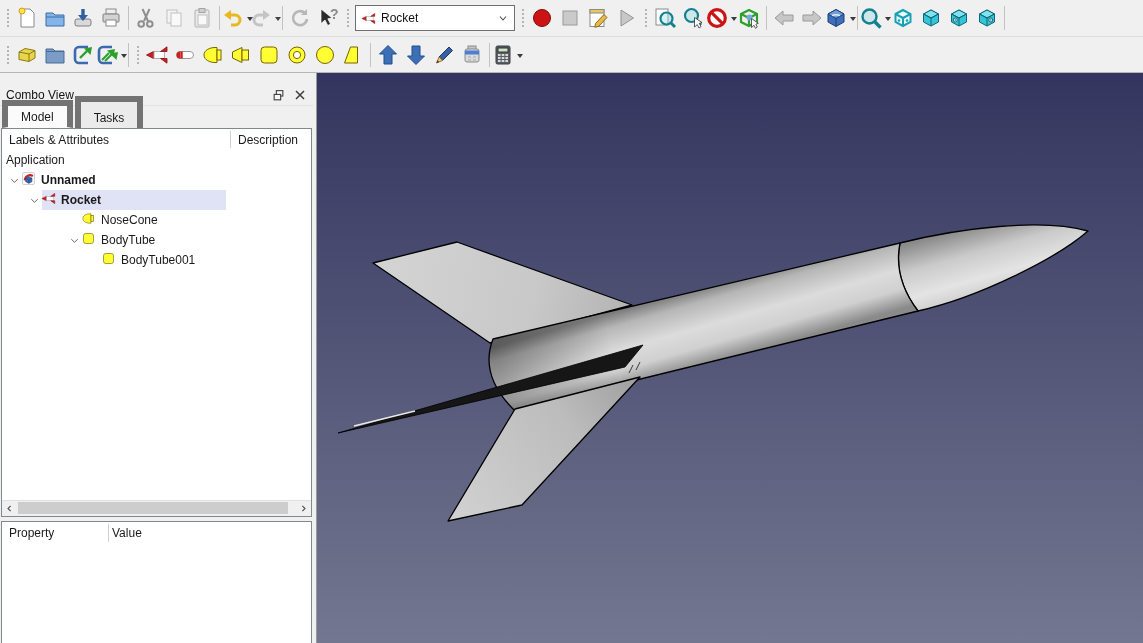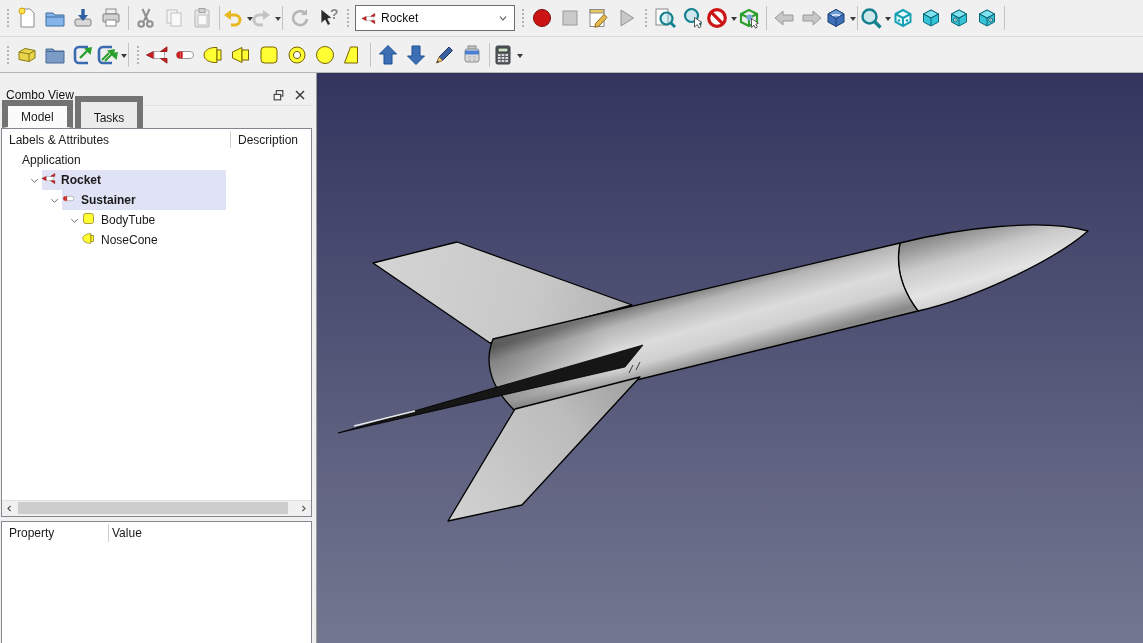--- a/index.html
+++ b/index.html
@@ -509,77 +509,86 @@
       <div class="tab inactive">Tasks</div>
     </div>
 
     <div id="tree-box">
       <div id="tree-header">
         <span class="hcol1">Labels &amp; Attributes</span>
         <span class="hcol2">Description</span>
       </div>
       <div id="tree-rows">
           <div class="tree-row">
-            <span class="tr-lab" style="margin-left:20px">Application</span>
+            <span class="tr-lab" style="margin-left:4px">Application</span>
+          </div>
+          <div class="tree-row">
+            <span class="tr-chev" style="margin-left:5px">
+              <svg width="11" height="11" viewBox="0 0 24 24">
+                <path d="M5 9 l7 7 7 -7" fill="none" stroke="#5a5a5a" stroke-width="2"></path>
+              </svg>
+            </span>
+            <span class="tr-ic"><span class="icon">
+                <svg width="15" height="15" viewBox="0 0 24 24">
+                  <rect x="2.5" y="2.5" width="19" height="19" rx="2" fill="#fff" stroke="#b0b0b0"></rect>
+                  <path d="M6 15 a8.5 8.5 0 0 1 13 -7" fill="none" stroke="#cc2222" stroke-width="3.4"></path>
+                  <path d="M7.5 11.5 l5 -2.5 5 2.5 v5.5 l-5 2.5 -5 -2.5 z" fill="#3f6fb8" stroke="#1d3f78"></path>
+                  <path d="M7.5 11.5 l5 2.5 5 -2.5 M12.5 14 v6" fill="none" stroke="#1d3f78"></path>
+                </svg>
+              </span></span>
+            <span class="tr-lab b">Unnamed</span>
           </div>
           <div class="tree-row">
             <div class="tree-sel" style="left:40px;width:184px;"></div>
             <span class="tr-chev" style="margin-left:25px">
               <svg width="11" height="11" viewBox="0 0 24 24">
                 <path d="M5 9 l7 7 7 -7" fill="none" stroke="#5a5a5a" stroke-width="2"></path>
               </svg>
             </span>
             <span class="tr-ic"><span class="icon">
                 <svg width="15" height="15" viewBox="0 0 24 24">
                   <path d="M1.5 12 L9 8.3 L9 15.7 Z" fill="#cc1f1f" stroke="#8a0f0f" stroke-width="0.8"></path>
                   <rect x="9" y="8.5" width="10.5" height="7" fill="#fff" stroke="#b0b0b0"></rect>
                   <path d="M15.5 8.5 L22 3.8 L22 8.5 Z" fill="#cc1f1f" stroke="#8a0f0f" stroke-width="0.8"></path>
                   <path d="M15.5 15.5 L22 20.2 L22 15.5 Z" fill="#cc1f1f" stroke="#8a0f0f" stroke-width="0.8"></path>
                 </svg>
               </span></span>
             <span class="tr-lab b">Rocket</span>
           </div>
           <div class="tree-row">
-            <div class="tree-sel" style="left:60px;width:164px;"></div>
-            <span class="tr-chev" style="margin-left:45px">
-              <svg width="11" height="11" viewBox="0 0 24 24">
-                <path d="M5 9 l7 7 7 -7" fill="none" stroke="#5a5a5a" stroke-width="2"></path>
-              </svg>
-            </span>
+            <span class="tr-chev" style="margin-left:65px"></span>
             <span class="tr-ic"><span class="icon">
                 <svg width="15" height="15" viewBox="0 0 24 24">
-                  <rect x="3.5" y="8.5" width="17" height="7" rx="3.5" fill="#fff" stroke="#9a9a9a"></rect>
-                  <path d="M7.5 8.5 h-0.5 a3.5 3.5 0 0 0 0 7 h0.5 z" fill="#cc1f1f"></path>
-                  <rect x="7.5" y="8.5" width="2.2" height="7" fill="#cc1f1f"></rect>
+                  <path d="M3 12 C3 7 9 4.5 14 4.5 L16 4.5 L16 19.5 L14 19.5 C9 19.5 3 17 3 12 Z" fill="#ffff33" stroke="#7a6200"></path>
+                  <rect x="16" y="7" width="4" height="10" fill="#ffff33" stroke="#7a6200"></rect>
                 </svg>
               </span></span>
-            <span class="tr-lab b">Sustainer</span>
+            <span class="tr-lab">NoseCone</span>
           </div>
           <div class="tree-row">
             <span class="tr-chev" style="margin-left:65px">
               <svg width="11" height="11" viewBox="0 0 24 24">
                 <path d="M5 9 l7 7 7 -7" fill="none" stroke="#5a5a5a" stroke-width="2"></path>
               </svg>
             </span>
             <span class="tr-ic"><span class="icon">
                 <svg width="15" height="15" viewBox="0 0 24 24">
                   <rect x="4" y="4" width="16" height="16" rx="3.5" fill="#ffff33" stroke="#7a6200"></rect>
                 </svg>
               </span></span>
             <span class="tr-lab">BodyTube</span>
           </div>
           <div class="tree-row">
-            <span class="tr-chev" style="margin-left:65px"></span>
+            <span class="tr-chev" style="margin-left:85px"></span>
             <span class="tr-ic"><span class="icon">
                 <svg width="15" height="15" viewBox="0 0 24 24">
-                  <path d="M3 12 C3 7 9 4.5 14 4.5 L16 4.5 L16 19.5 L14 19.5 C9 19.5 3 17 3 12 Z" fill="#ffff33" stroke="#7a6200"></path>
-                  <rect x="16" y="7" width="4" height="10" fill="#ffff33" stroke="#7a6200"></rect>
+                  <rect x="4" y="4" width="16" height="16" rx="3.5" fill="#ffff33" stroke="#7a6200"></rect>
                 </svg>
               </span></span>
-            <span class="tr-lab">NoseCone</span>
+            <span class="tr-lab">BodyTube001</span>
           </div>
         </div>
       <div id="tree-hscroll">
         <button id="scr-left" class="scr-arrow">
           <span class="icon">
               <svg width="9" height="9" viewBox="0 0 24 24">
                 <path d="M15 5 L8 12 L15 19" fill="none" stroke="#505050" stroke-width="3"></path>
               </svg>
             </span>
         </button>

